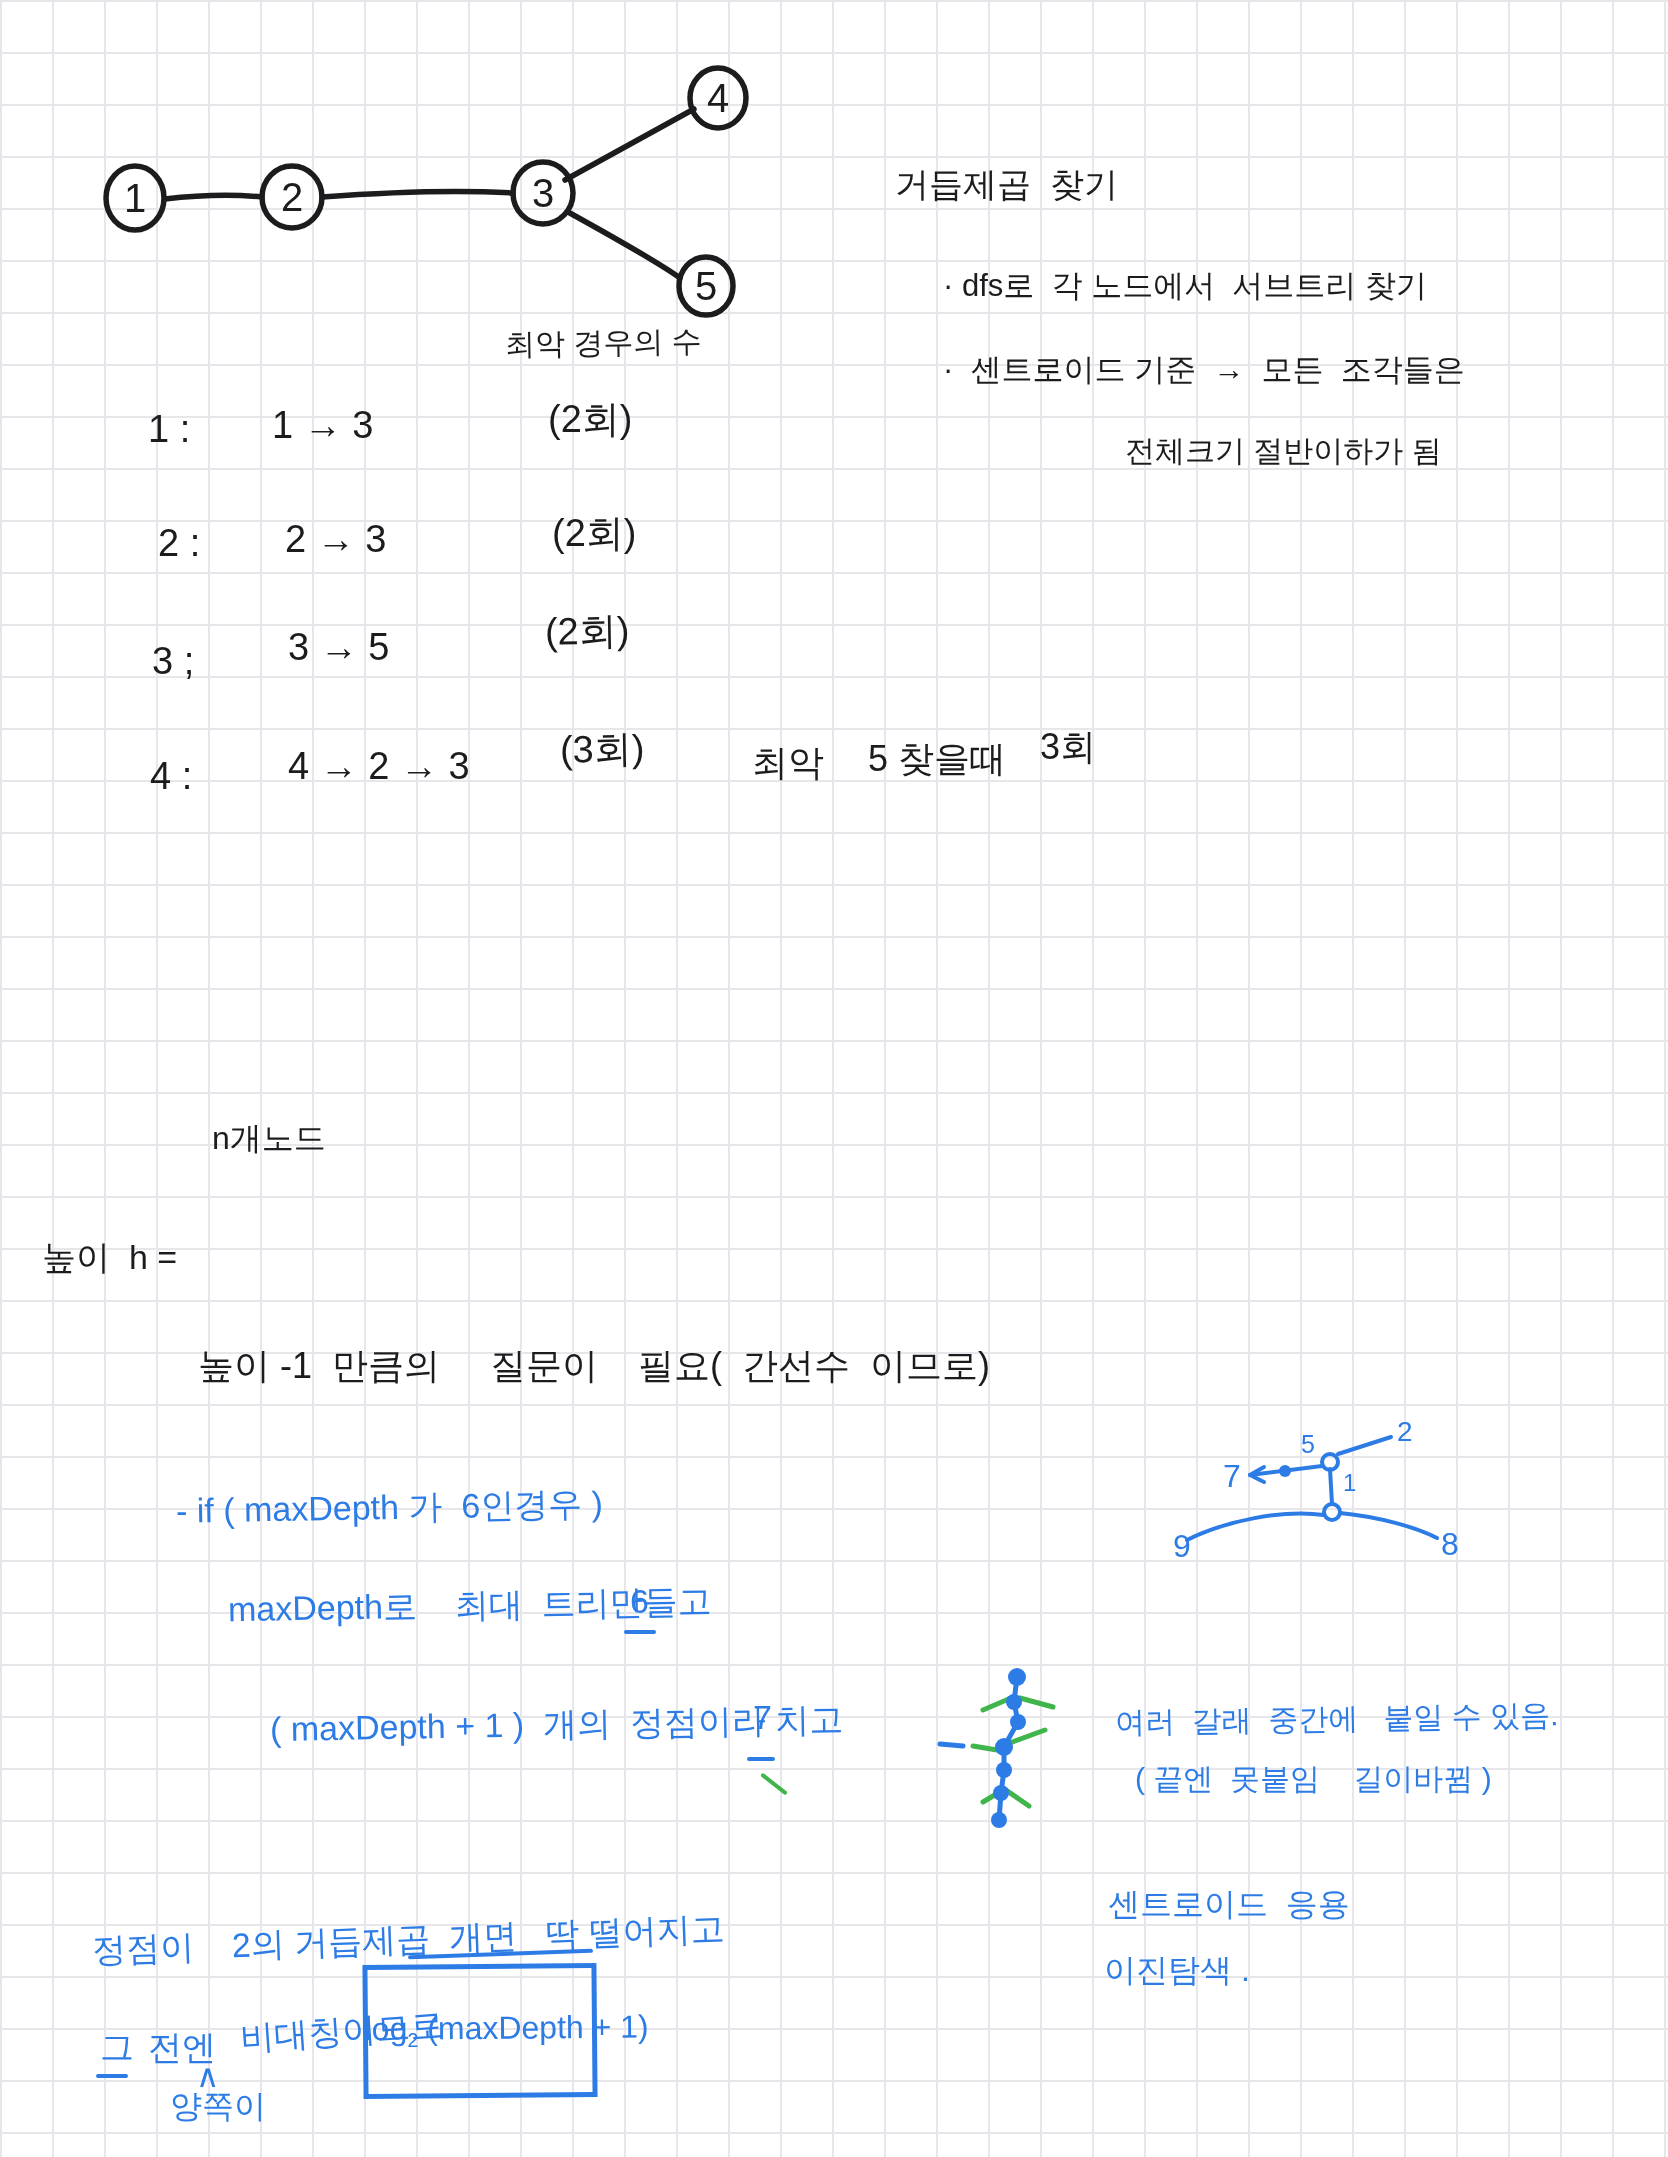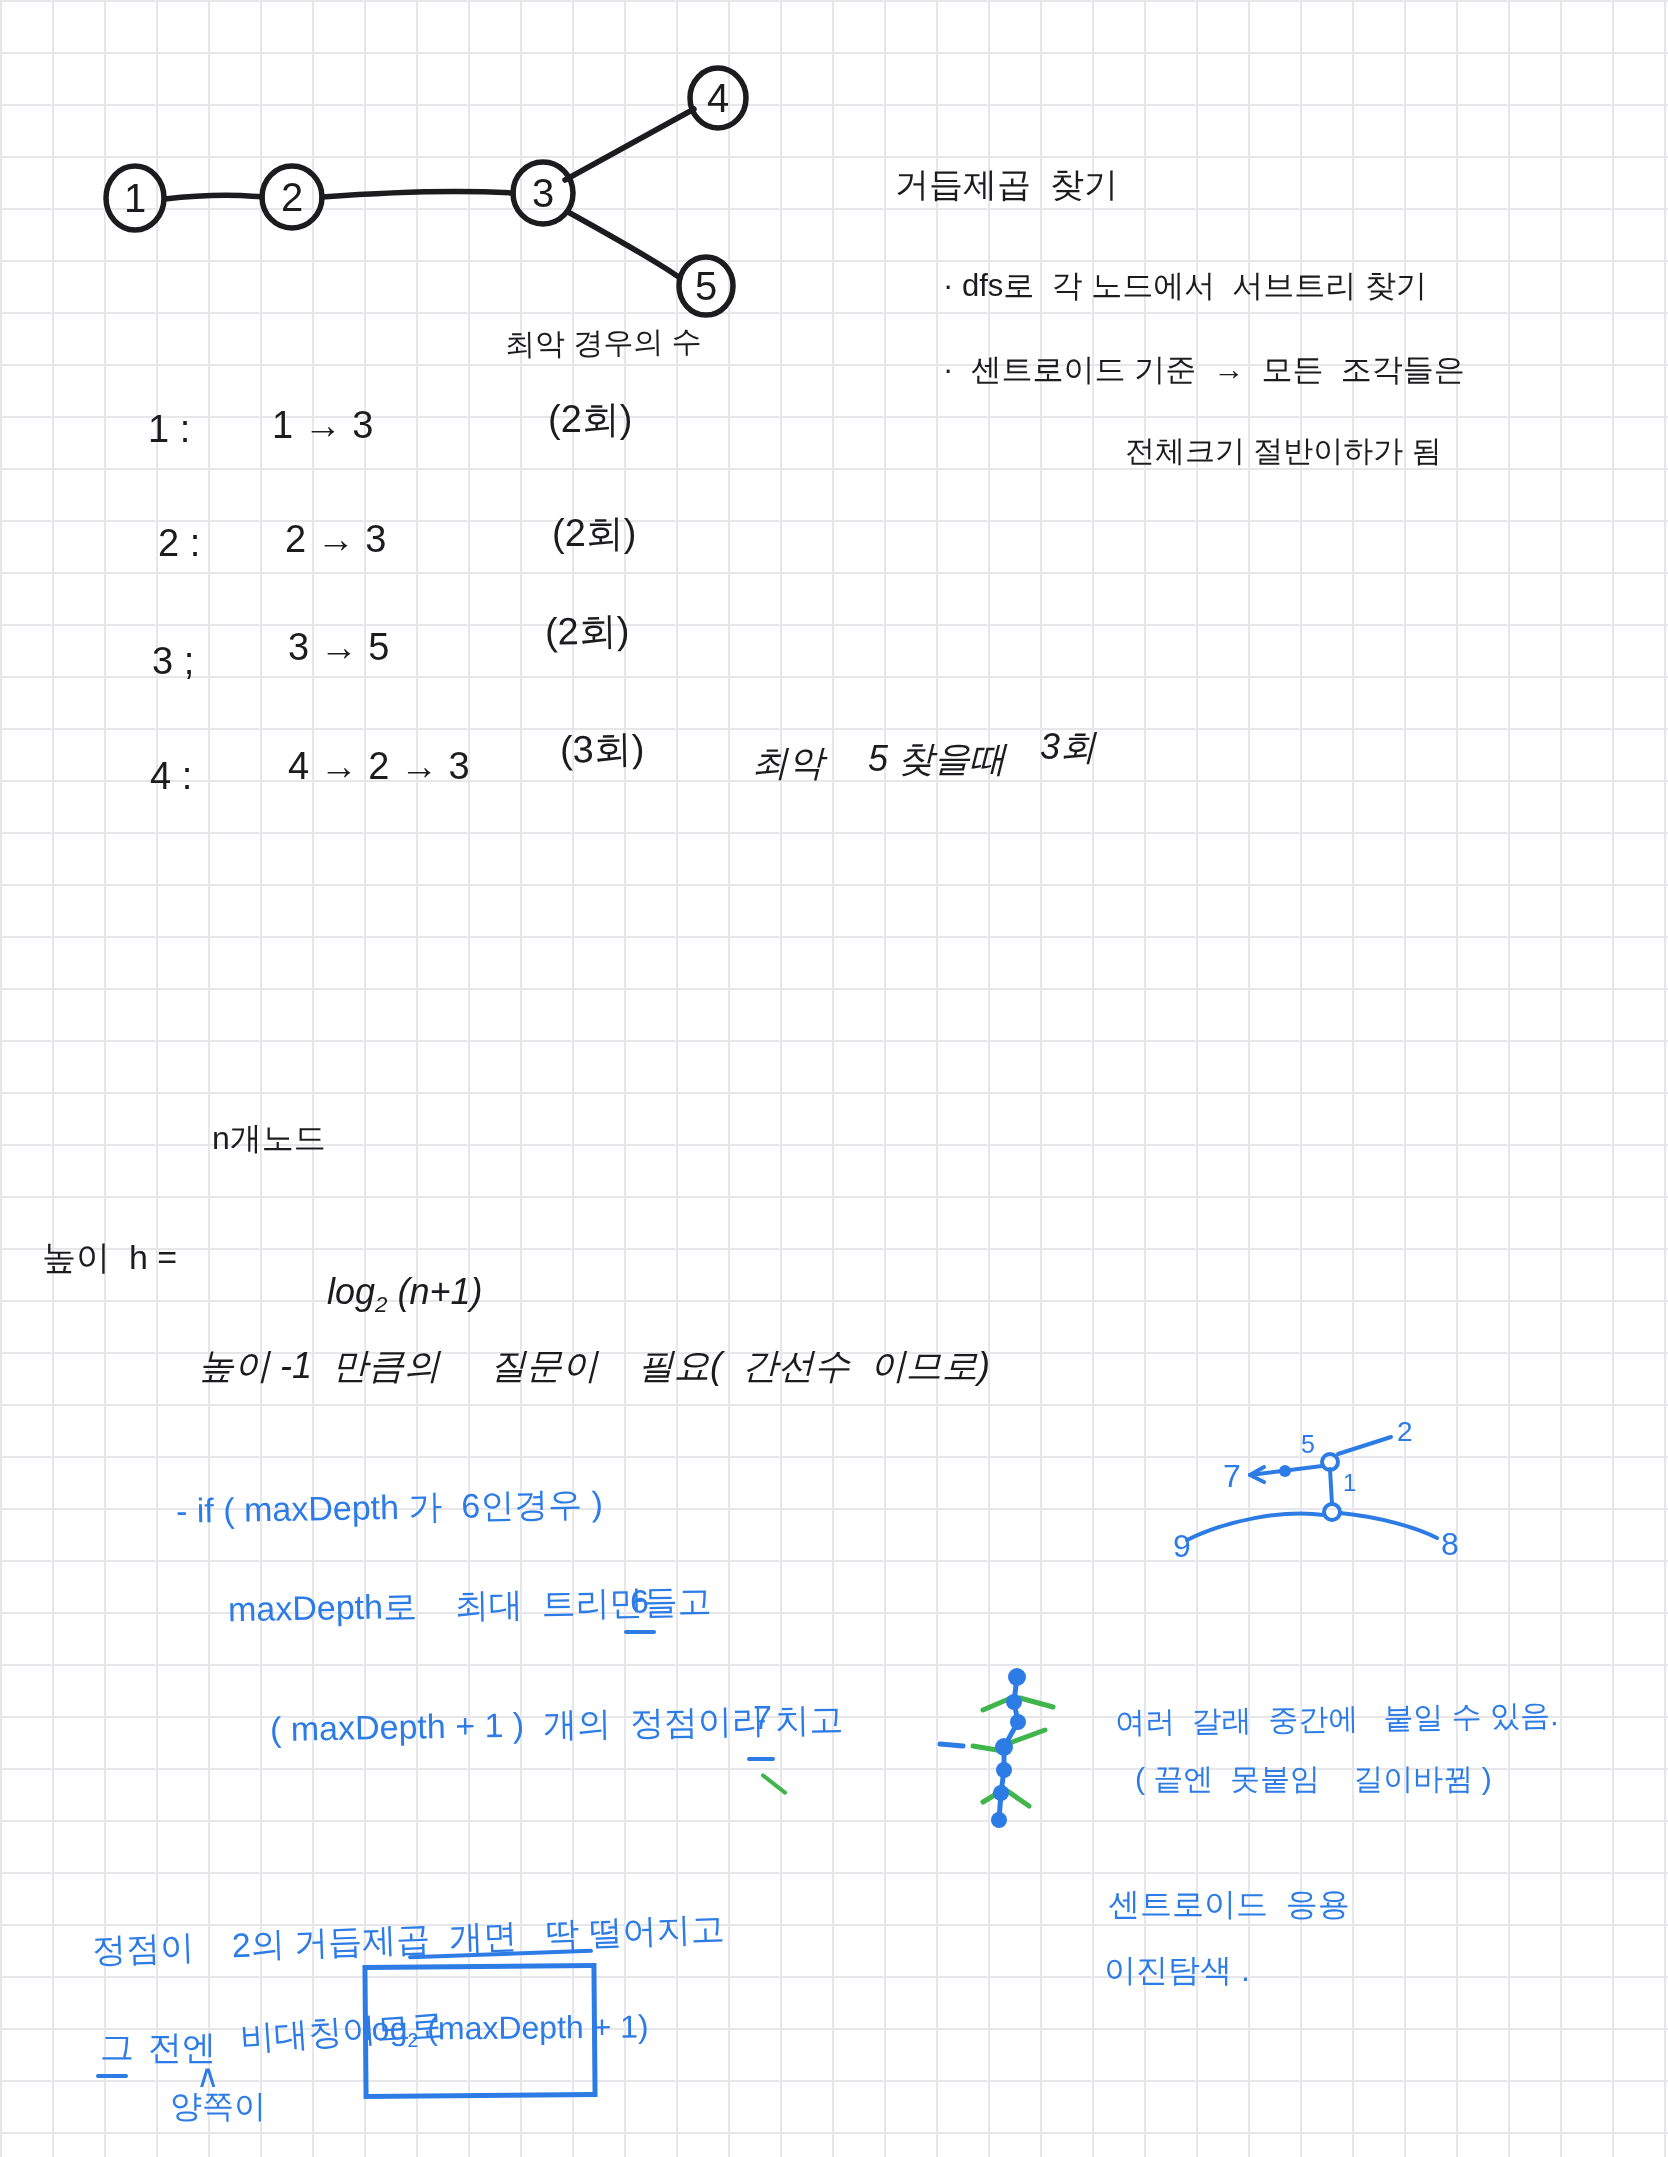--- a/index.html
+++ b/index.html
@@ -13,21 +13,21 @@
       linear-gradient(to bottom, #e7e7eb 2px, transparent 2px);
     background-size:52px 52px;
     overflow:hidden;
     font-family:"Liberation Sans","DejaVu Sans",sans-serif;
     color:#1c1c1e;
   }
   .txt{position:absolute;white-space:pre;line-height:1.15;}
   .ink{color:#1c1c1e;}
   .blue{color:#2d7ce6;}
   .fs30{font-size:30px;} .fs31{font-size:31px;} .fs32{font-size:32px;}
-  .fs34{font-size:34px;} .fs36{font-size:36px;font-style:italic;} .fs38{font-size:38px;}
+  .fs34{font-size:34px;} .fs36{font-size:36px;} .fs38{font-size:38px;}
   .r-1{transform:rotate(-1deg);} .r-2{transform:rotate(-2deg);} .r-4{transform:rotate(-4deg);}
   sub{font-size:0.62em;}
   .uline{position:absolute;background:#2d7ce6;height:4px;border-radius:2px;}
   .gline{position:absolute;background:#3fb54b;height:4px;border-radius:2px;}
   .formula-box{
     position:absolute;left:363px;top:1964px;width:224px;height:124px;
     border:5px solid #2d7ce6;display:flex;align-items:center;justify-content:center;
     transform:rotate(-0.5deg);
   }
   svg{position:absolute;overflow:visible;}
@@ -80,23 +80,20 @@
   <div class="txt ink fs36" style="left:1040px;top:726px">3회</div>
 
   <div class="txt ink fs34" style="left:895px;top:165px">거듭제곱  찾기</div>
   <div class="txt ink fs31" style="left:943px;top:268px">· dfs로  각 노드에서  서브트리 찾기</div>
   <div class="txt ink fs31" style="left:943px;top:352px">·  센트로이드 기준  →  모든  조각들은</div>
   <div class="txt ink fs30" style="left:1125px;top:434px">전체크기 절반이하가 됨</div>
 
 
   <div class="txt ink fs32" style="left:212px;top:1120px">n개노드</div>
   <div class="txt ink fs34" style="left:42px;top:1238px">높이  h =</div>
-  <div class="txt ink fs36" style="left:287px;top:1230px">
-    <span>log</span><sub>2</sub><span> (n+1)</span>
-  </div>
 
   <div class="txt ink fs36" style="left:198px;top:1345px">높이 -1  만큼의     질문이    필요(  간선수  이므로)</div>
 
   <div class="txt blue fs34 r-1" style="left:176px;top:1488px">- if ( maxDepth 가  6인경우 )</div>
 
   <div class="txt blue fs34 r-1" style="left:228px;top:1586px">maxDepth로    최대  트리만들고</div>
   <div class="txt blue fs34" style="left:630px;top:1582px">6</div>
   <div class="uline" style="left:624px;top:1630px;width:32px;"></div>
 
   <div class="txt blue fs34 r-1" style="left:270px;top:1705px">( maxDepth + 1 )  개의  정점이라 치고</div>

